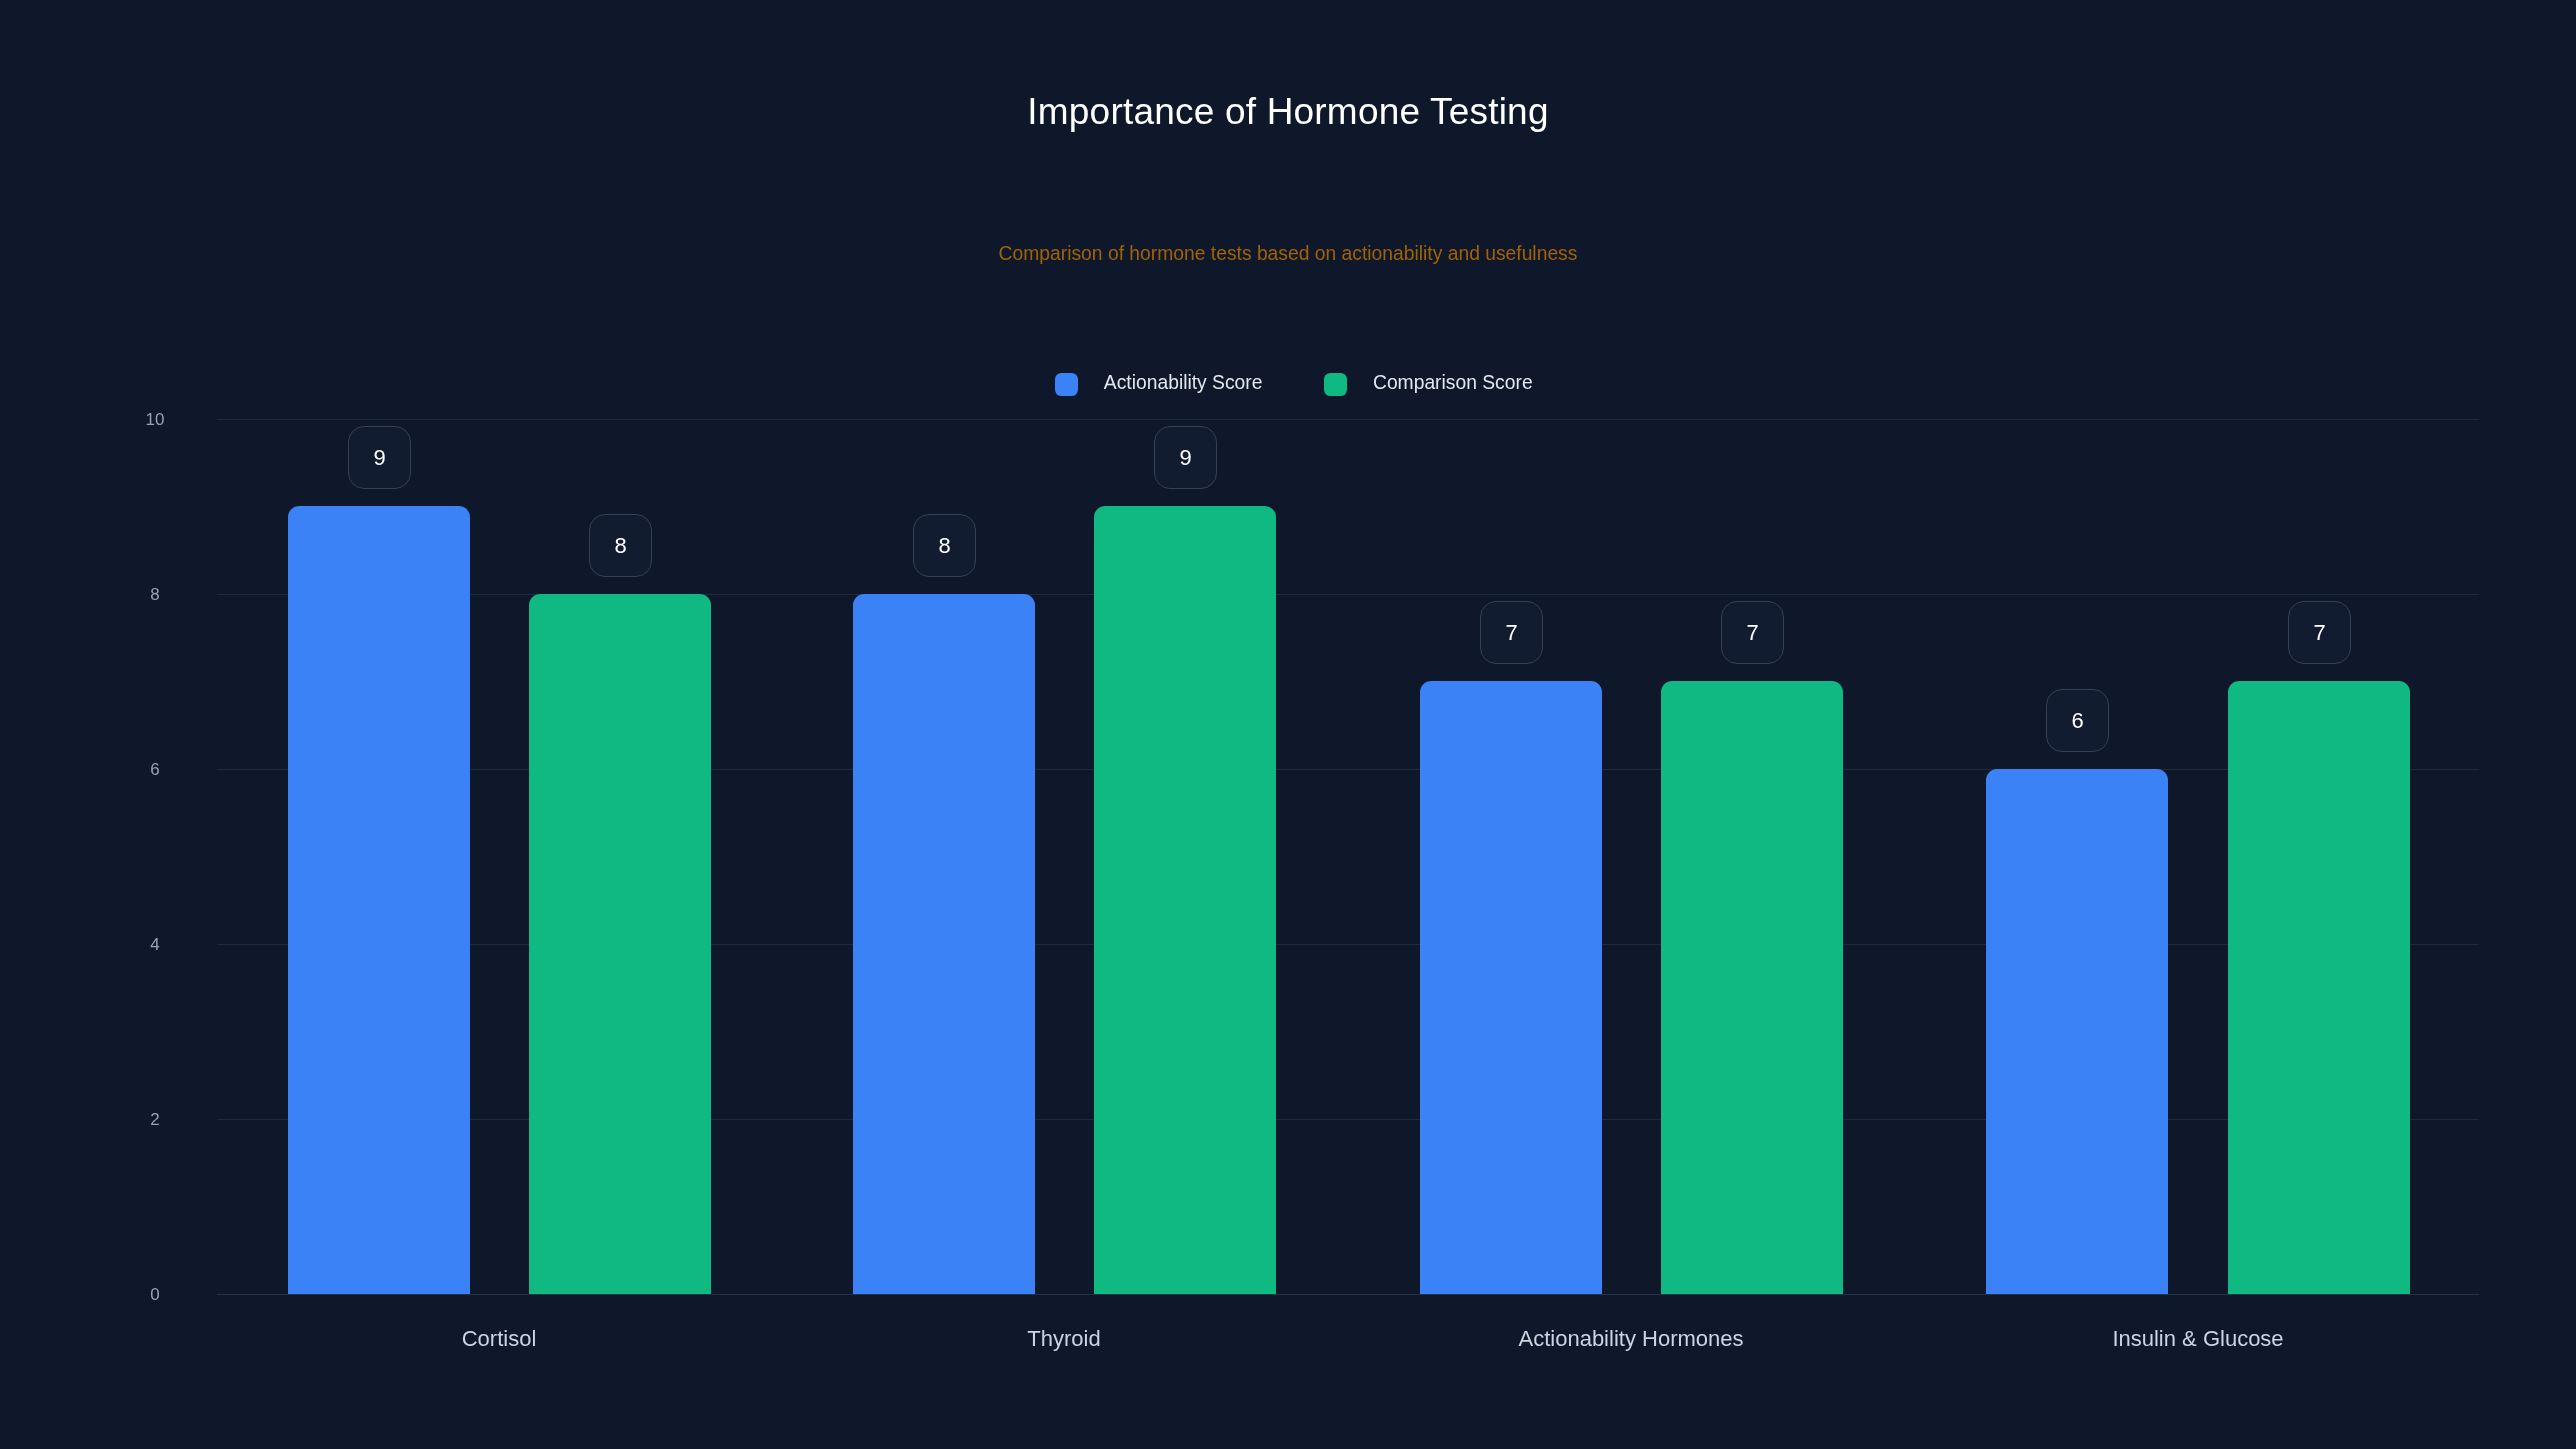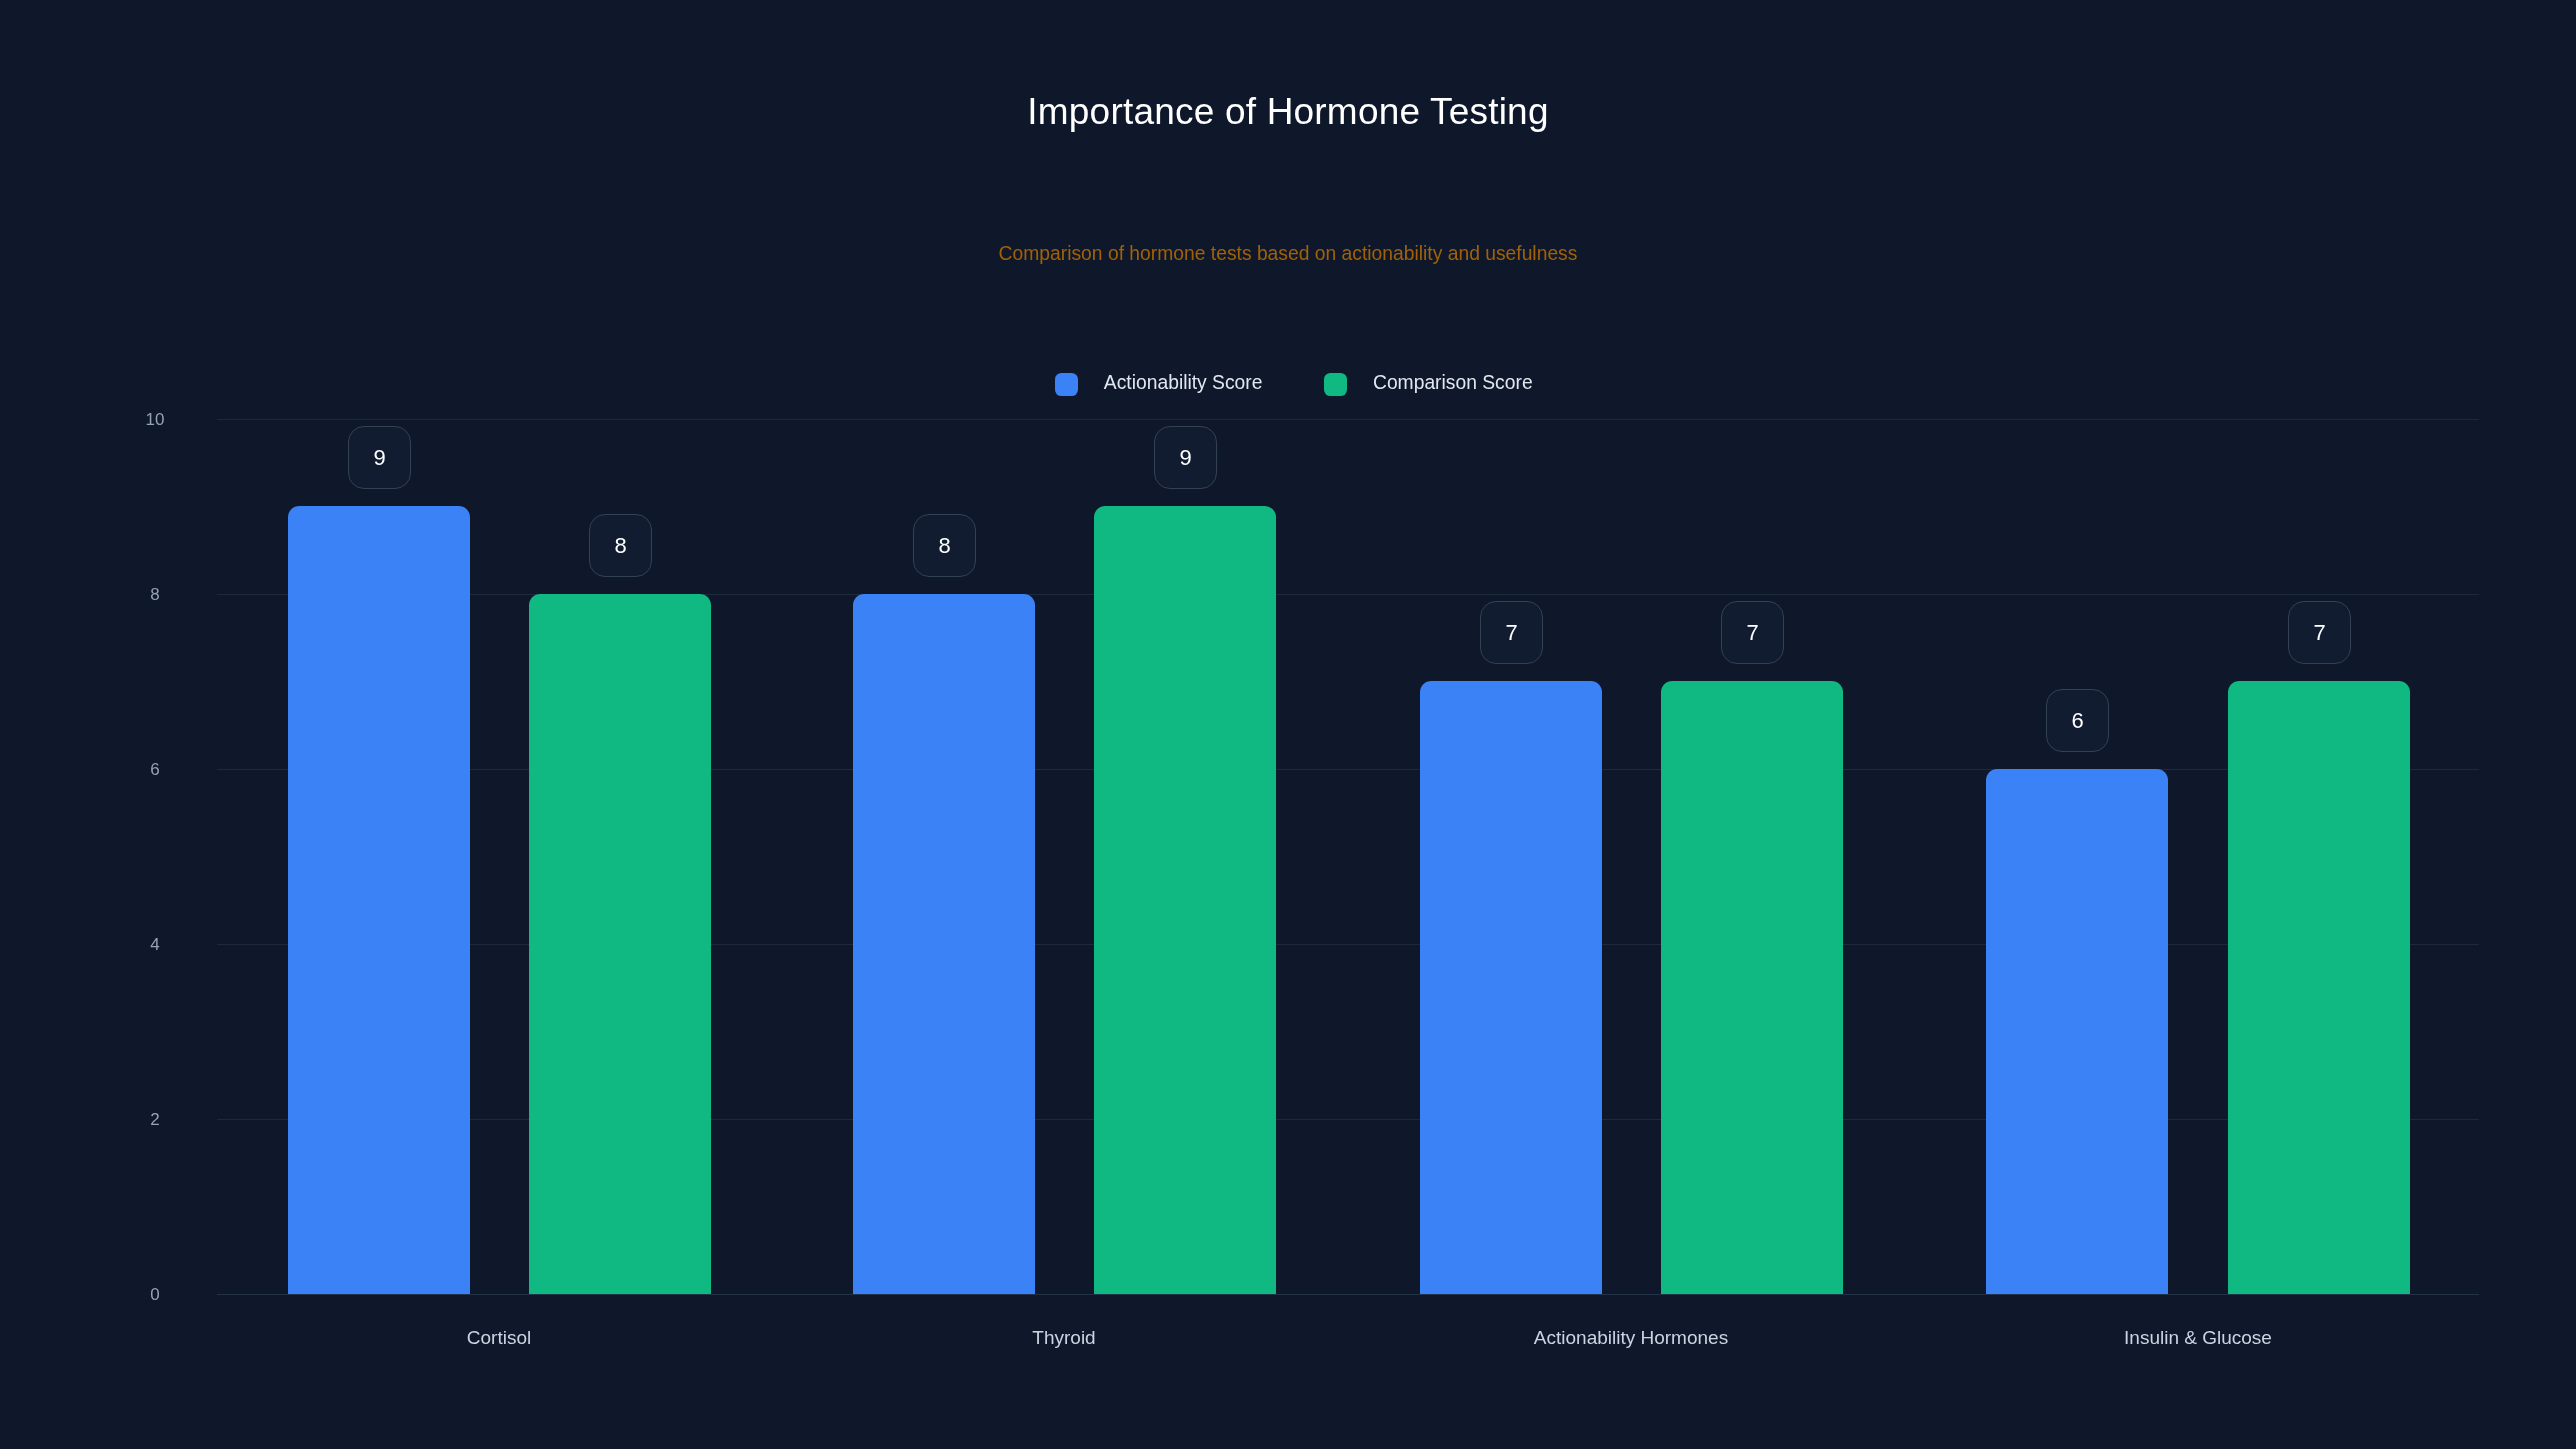--- a/index.html
+++ b/index.html
@@ -136,21 +136,21 @@
     font-size: 22px;
     color: #ffffff;
     line-height: 1;
   }
 
   
   .cat-label {
     position: absolute;
     top: 1328px;
     transform: translateX(-50%);
-    font-size: 19px;
+    font-size: 22px;
     color: #cbd5e1;
     white-space: nowrap;
     line-height: 1;
   }
 </style>
 </head>
 <body>
 
 <div id="root">
 

